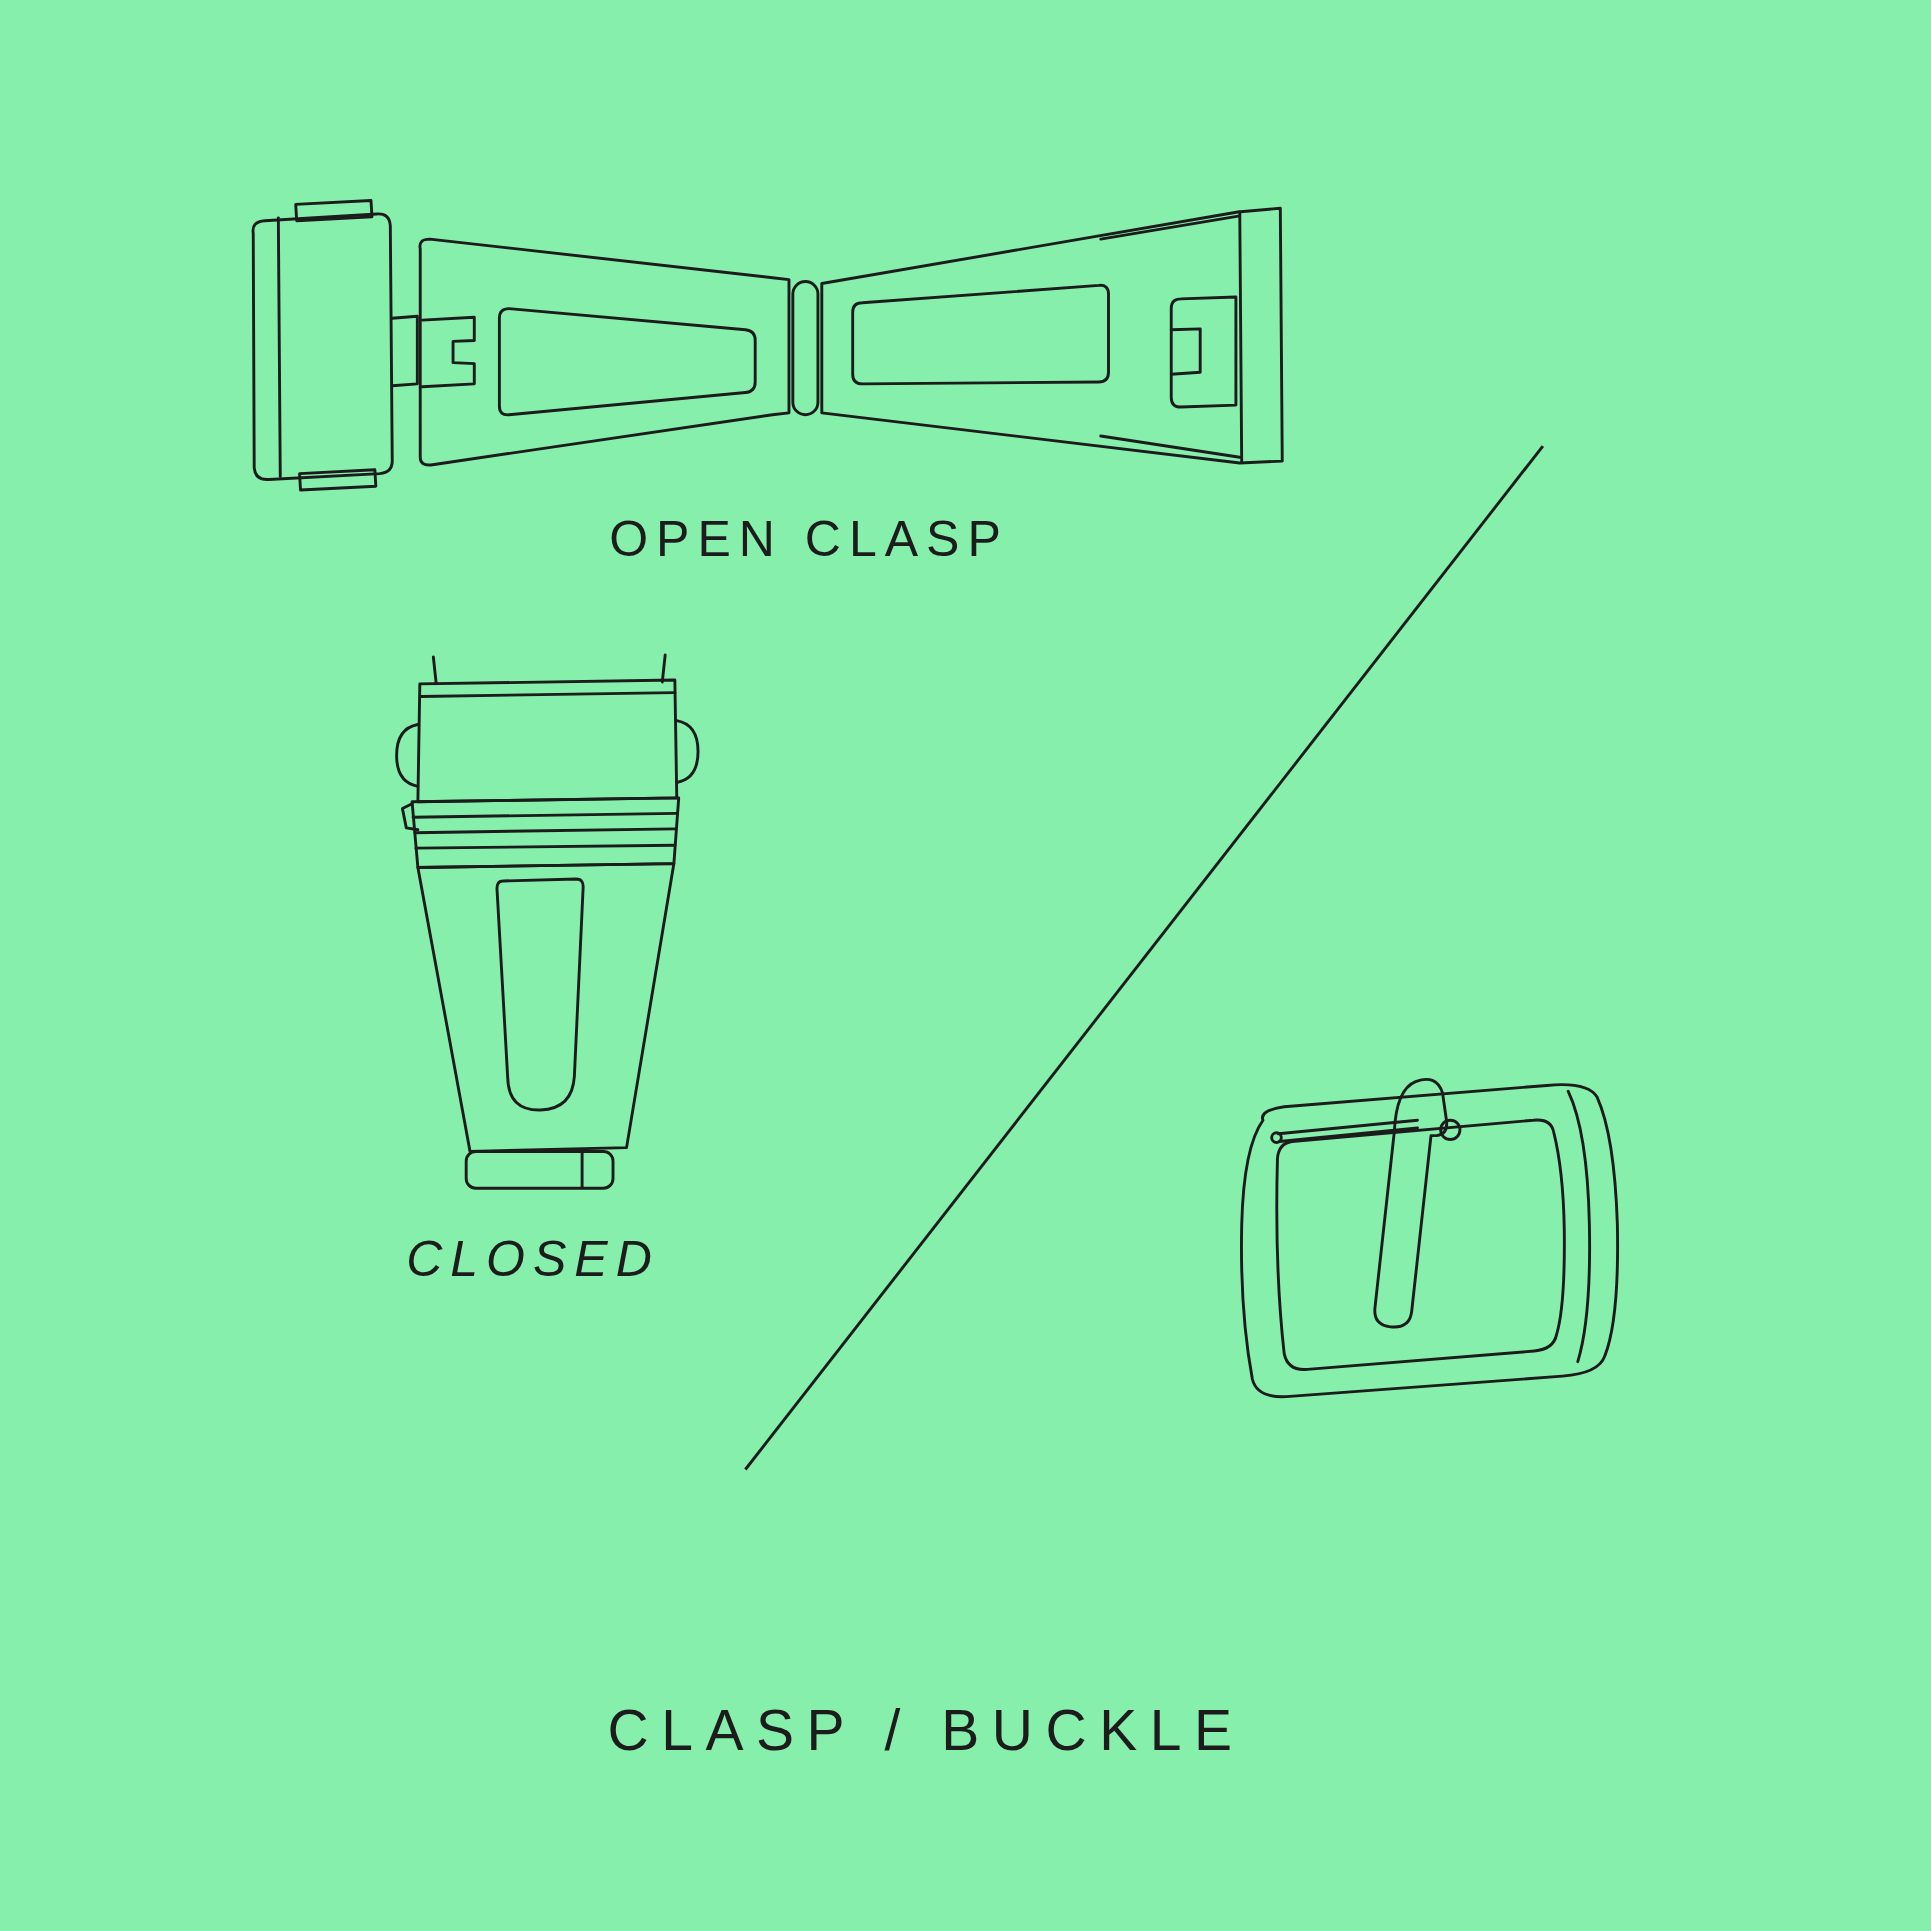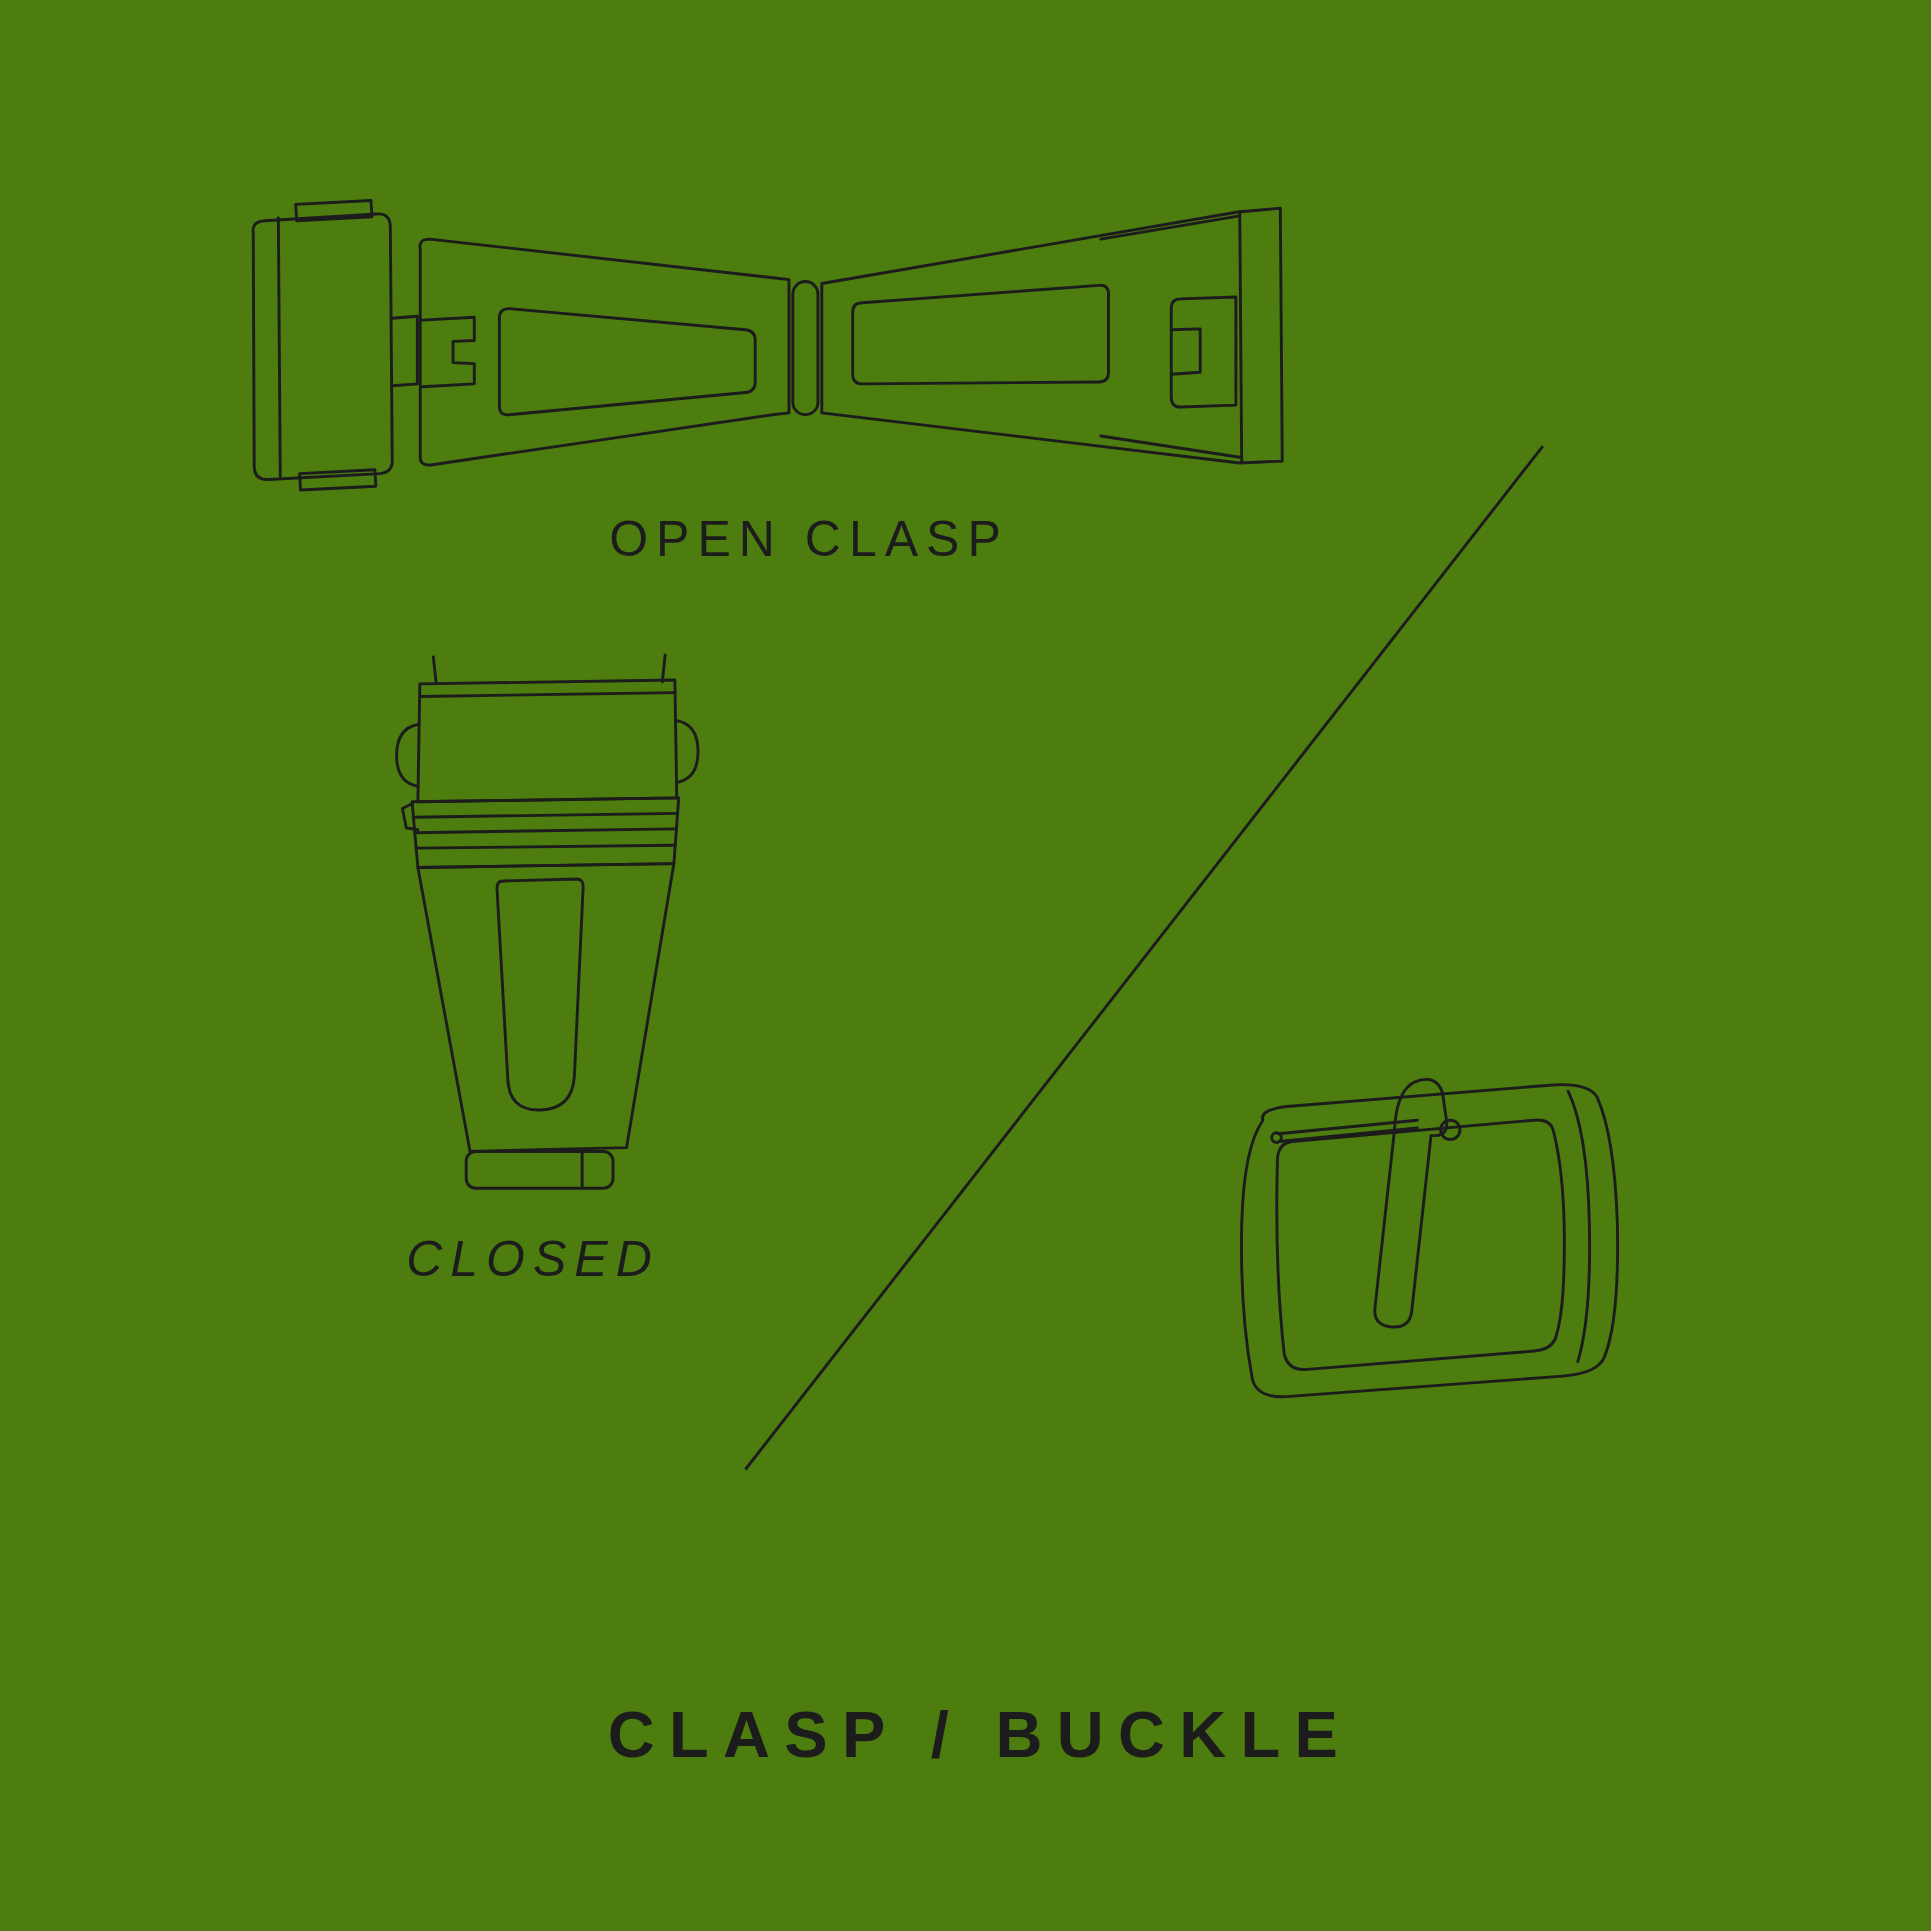--- a/index.html
+++ b/index.html
@@ -3,42 +3,42 @@
 <meta charset="utf-8">
 <style>
   html,body{margin:0;padding:0;}
   body{
     width:1931px;height:1931px;
     background:#ffffff;
     font-family:"Liberation Sans", sans-serif;
     position:relative;
     overflow:hidden;
   }
-  .canvas{position:absolute;inset:0;background:#4d7c0f;}
+  .canvas{position:absolute;inset:0;background:#86efac;}
   .illu{position:absolute;}
   .illu svg{display:block;width:100%;height:100%;}
   .line-art{stroke:#1c1c1c;stroke-width:3;fill:none;stroke-linejoin:round;stroke-linecap:round;}
   .caption{
     position:absolute;
     color:#1c1c1c;
     font-size:50px;
     letter-spacing:0.16em;
     font-weight:400;
     white-space:nowrap;
     transform:translateX(-50%);
   }
   .title{
     position:absolute;
-    left:980px;
+    left:926px;
     top:1697px;
     transform:translateX(-50%);
     color:#1c1c1c;
-    font-size:65px;
+    font-size:57px;
     letter-spacing:0.22em;
-    font-weight:700;
+    font-weight:400;
     white-space:nowrap;
   }
   .divider{position:absolute;inset:0;pointer-events:none;}
 </style>
 </head>
 <body>
 
 <div class="canvas">
 
   <div class="illu" style="left:232px;top:183px;width:1057px;height:311px;">

